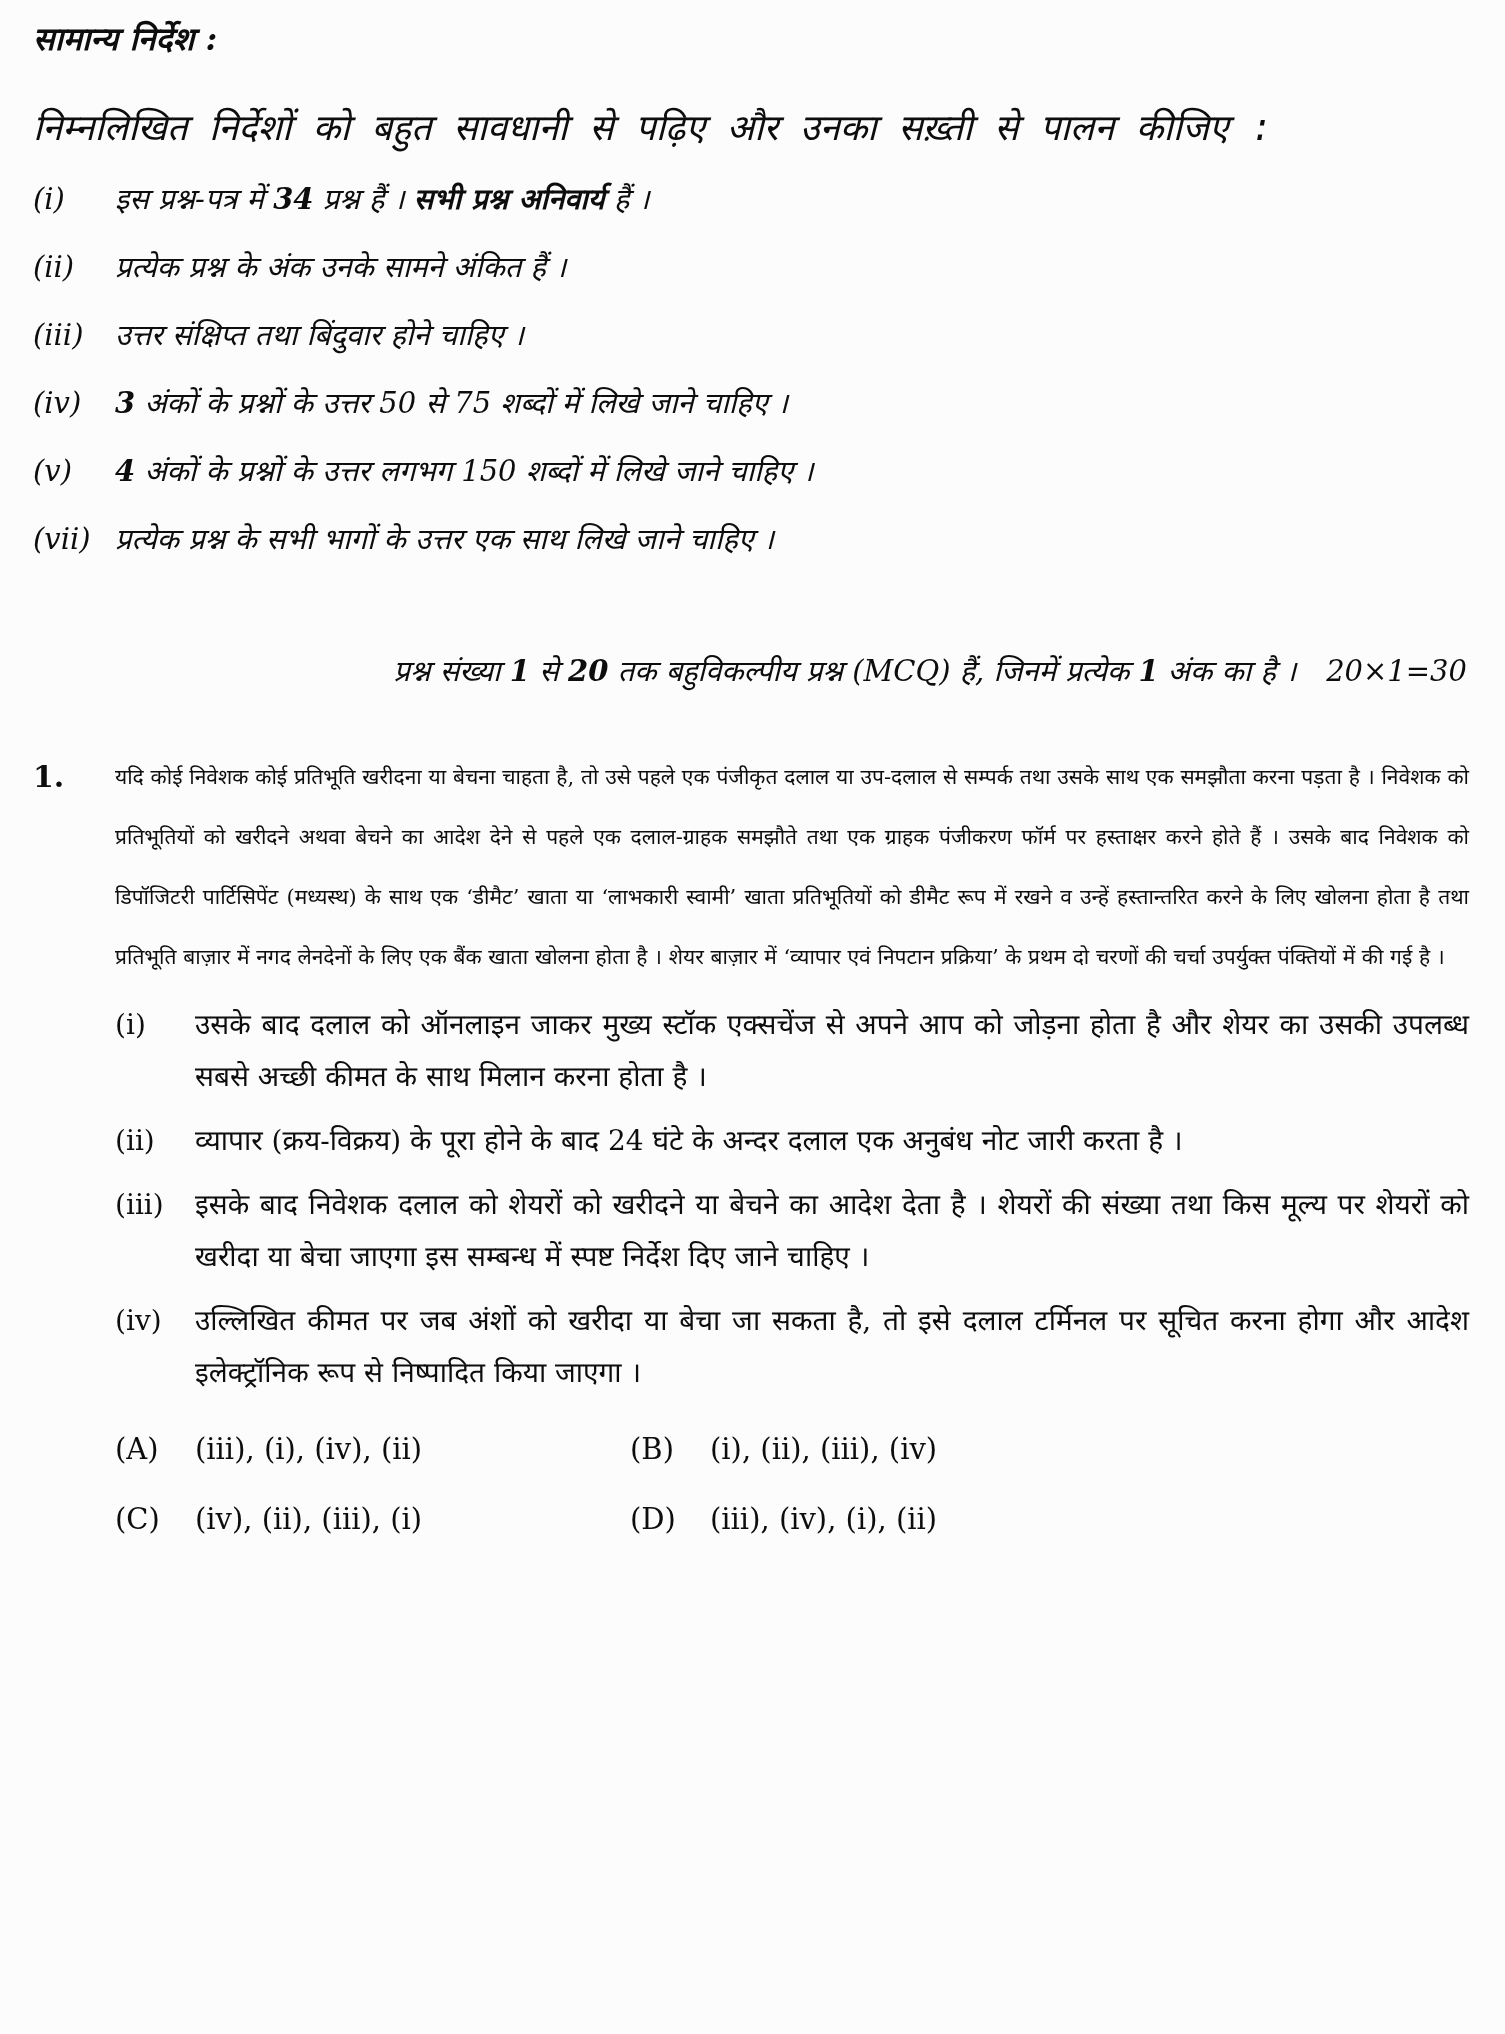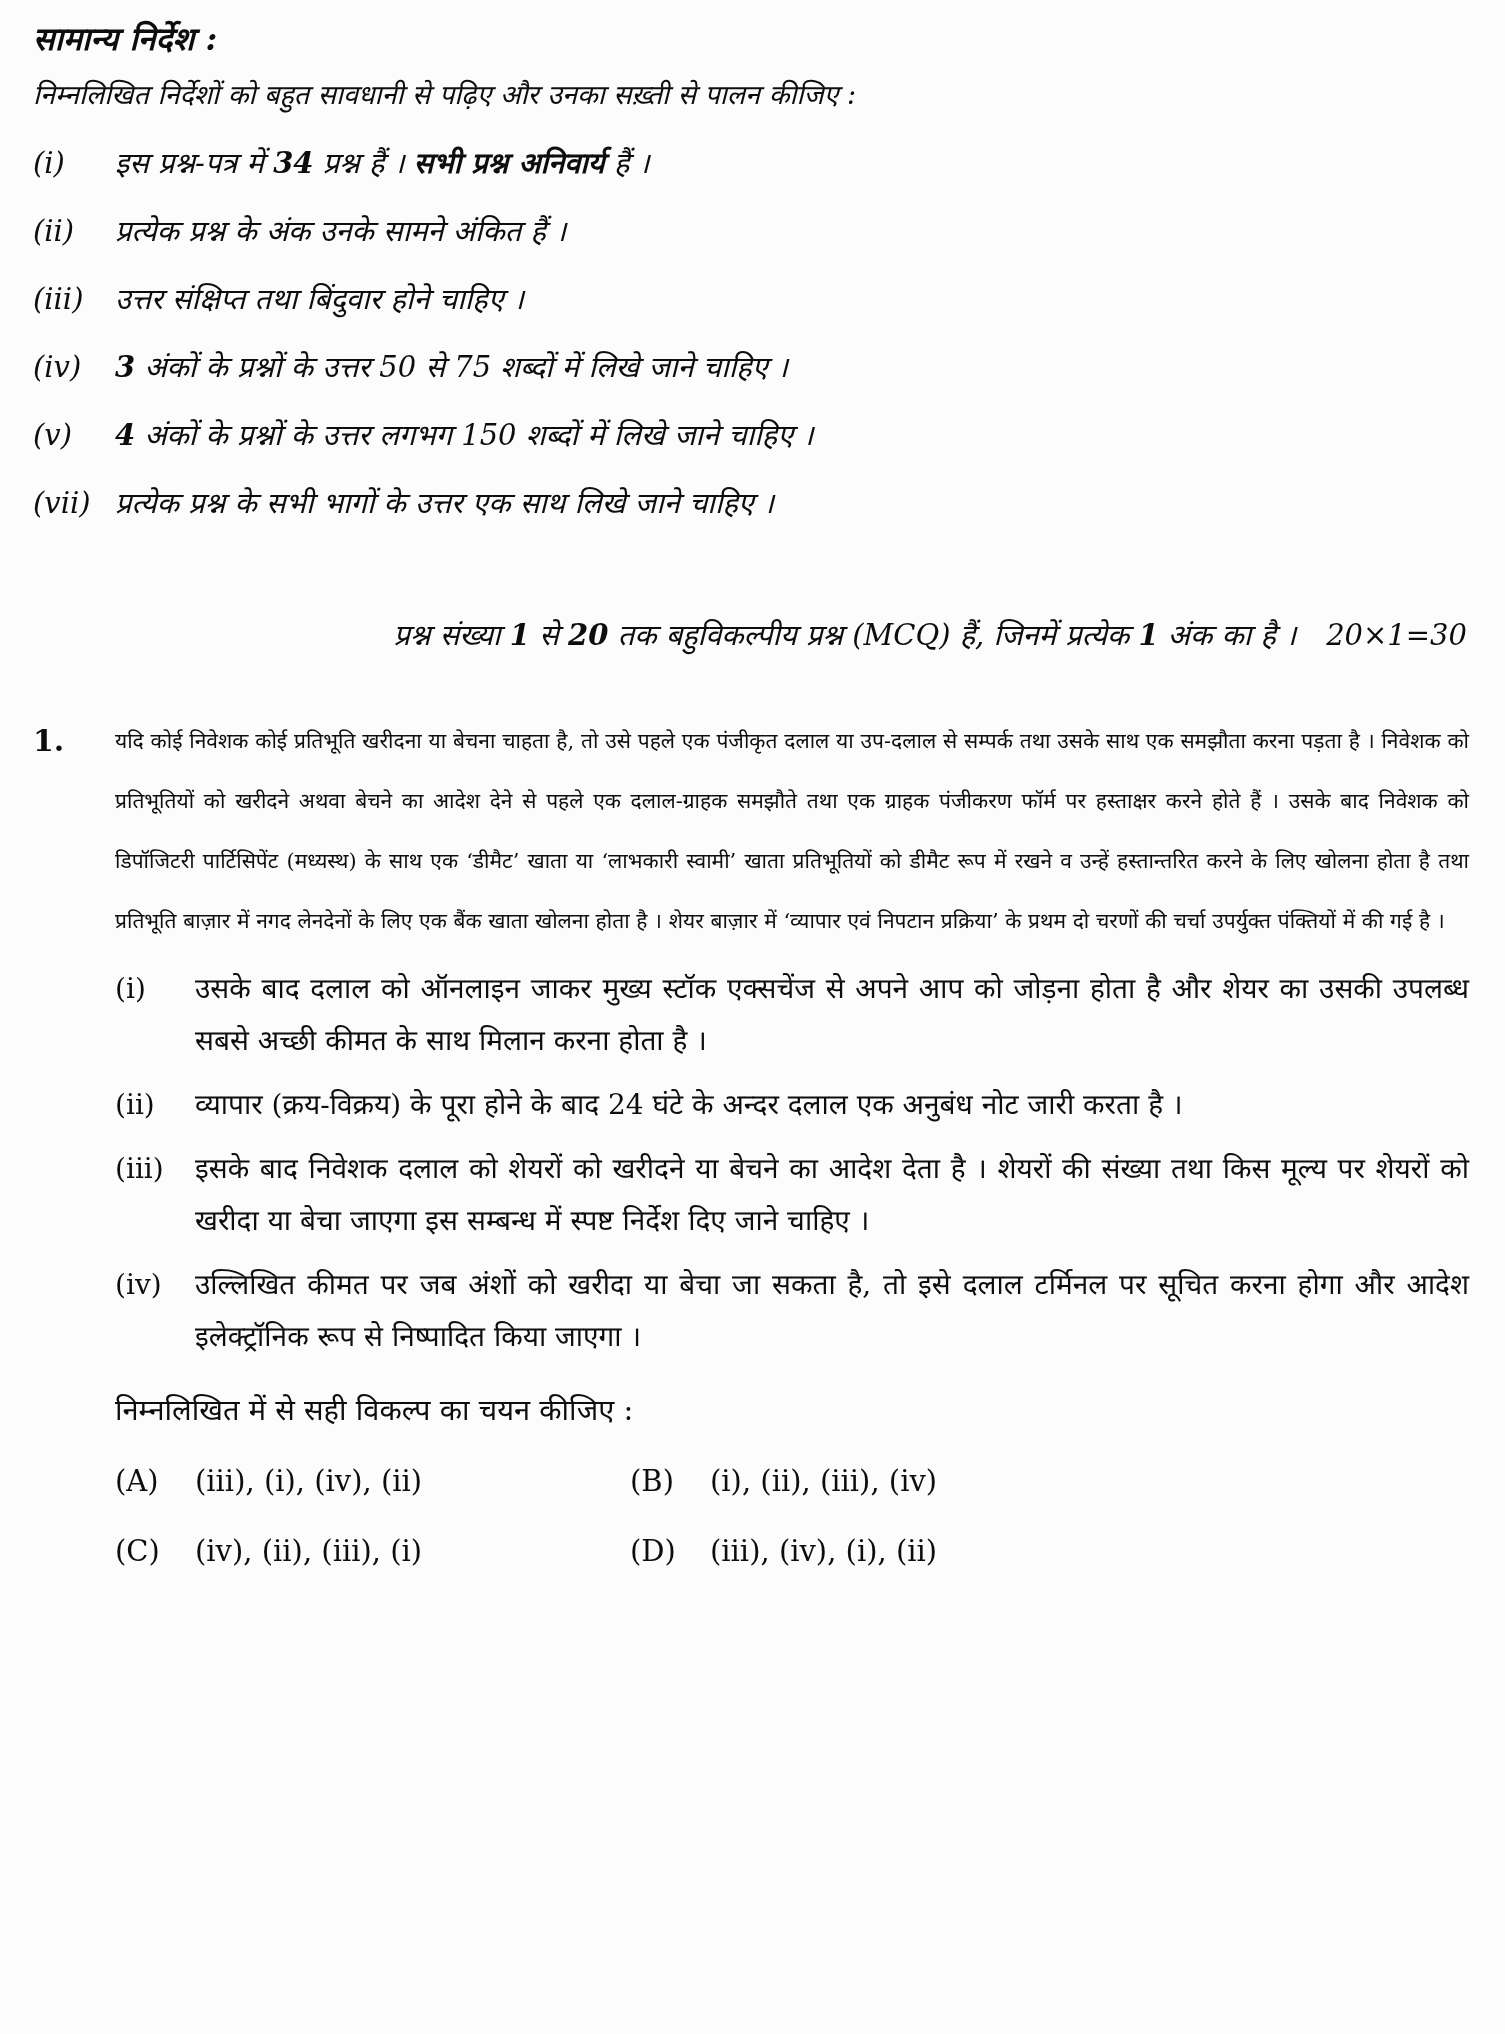--- a/index.html
+++ b/index.html
@@ -12,23 +12,24 @@
     font-family:"DejaVu Serif", serif;
     overflow:hidden;
   }
   .b { font-weight:bold; }
 
   .gi-heading {
     margin:16px 0 0 33px;
     font-size:32px; font-weight:bold; font-style:italic;
   }
   .gi-intro {
-    margin:16px 45px 0 33px;
-    font-size:27px; font-style:italic;
+    margin:52px 45px 0 33px;
+    font-size:36px; font-style:italic;
     line-height:40px;
+    font-family:Liberation Mono, monospace;
   }
   .inst-list { margin-top:10px; }
   .inst-row {
     display:flex;
     margin:28px 0 0 33px;
     font-size:29px; font-style:italic;
     line-height:40px;
   }
   .inst-num { flex:none; width:82px; }
   .inst-text { flex:1; padding-right:30px; }
@@ -126,21 +127,20 @@
           </div>
           <div class="step-row">
             <span class="step-num">(iii)</span>
             <div class="step-text">इसके बाद निवेशक दलाल को शेयरों को खरीदने या बेचने का आदेश देता है । शेयरों की संख्या तथा किस मूल्य पर शेयरों को खरीदा या बेचा जाएगा इस सम्बन्ध में स्पष्ट निर्देश दिए जाने चाहिए ।</div>
           </div>
           <div class="step-row">
             <span class="step-num">(iv)</span>
             <div class="step-text">उल्लिखित कीमत पर जब अंशों को खरीदा या बेचा जा सकता है, तो इसे दलाल टर्मिनल पर सूचित करना होगा और आदेश इलेक्ट्रॉनिक रूप से निष्पादित किया जाएगा ।</div>
           </div>
         </div>
-      <div class="choose-prompt">निम्नलिखित में से सही विकल्प का चयन कीजिए :</div>
       <div class="options" id="options">
           <div class="opt-row">
             <div class="opt-cell left">
               <span class="opt-label">(A)</span>
               <span class="opt-value">(iii), (i), (iv), (ii)</span>
             </div>
             <div class="opt-cell right">
               <span class="opt-label">(B)</span>
               <span class="opt-value">(i), (ii), (iii), (iv)</span>
             </div>

